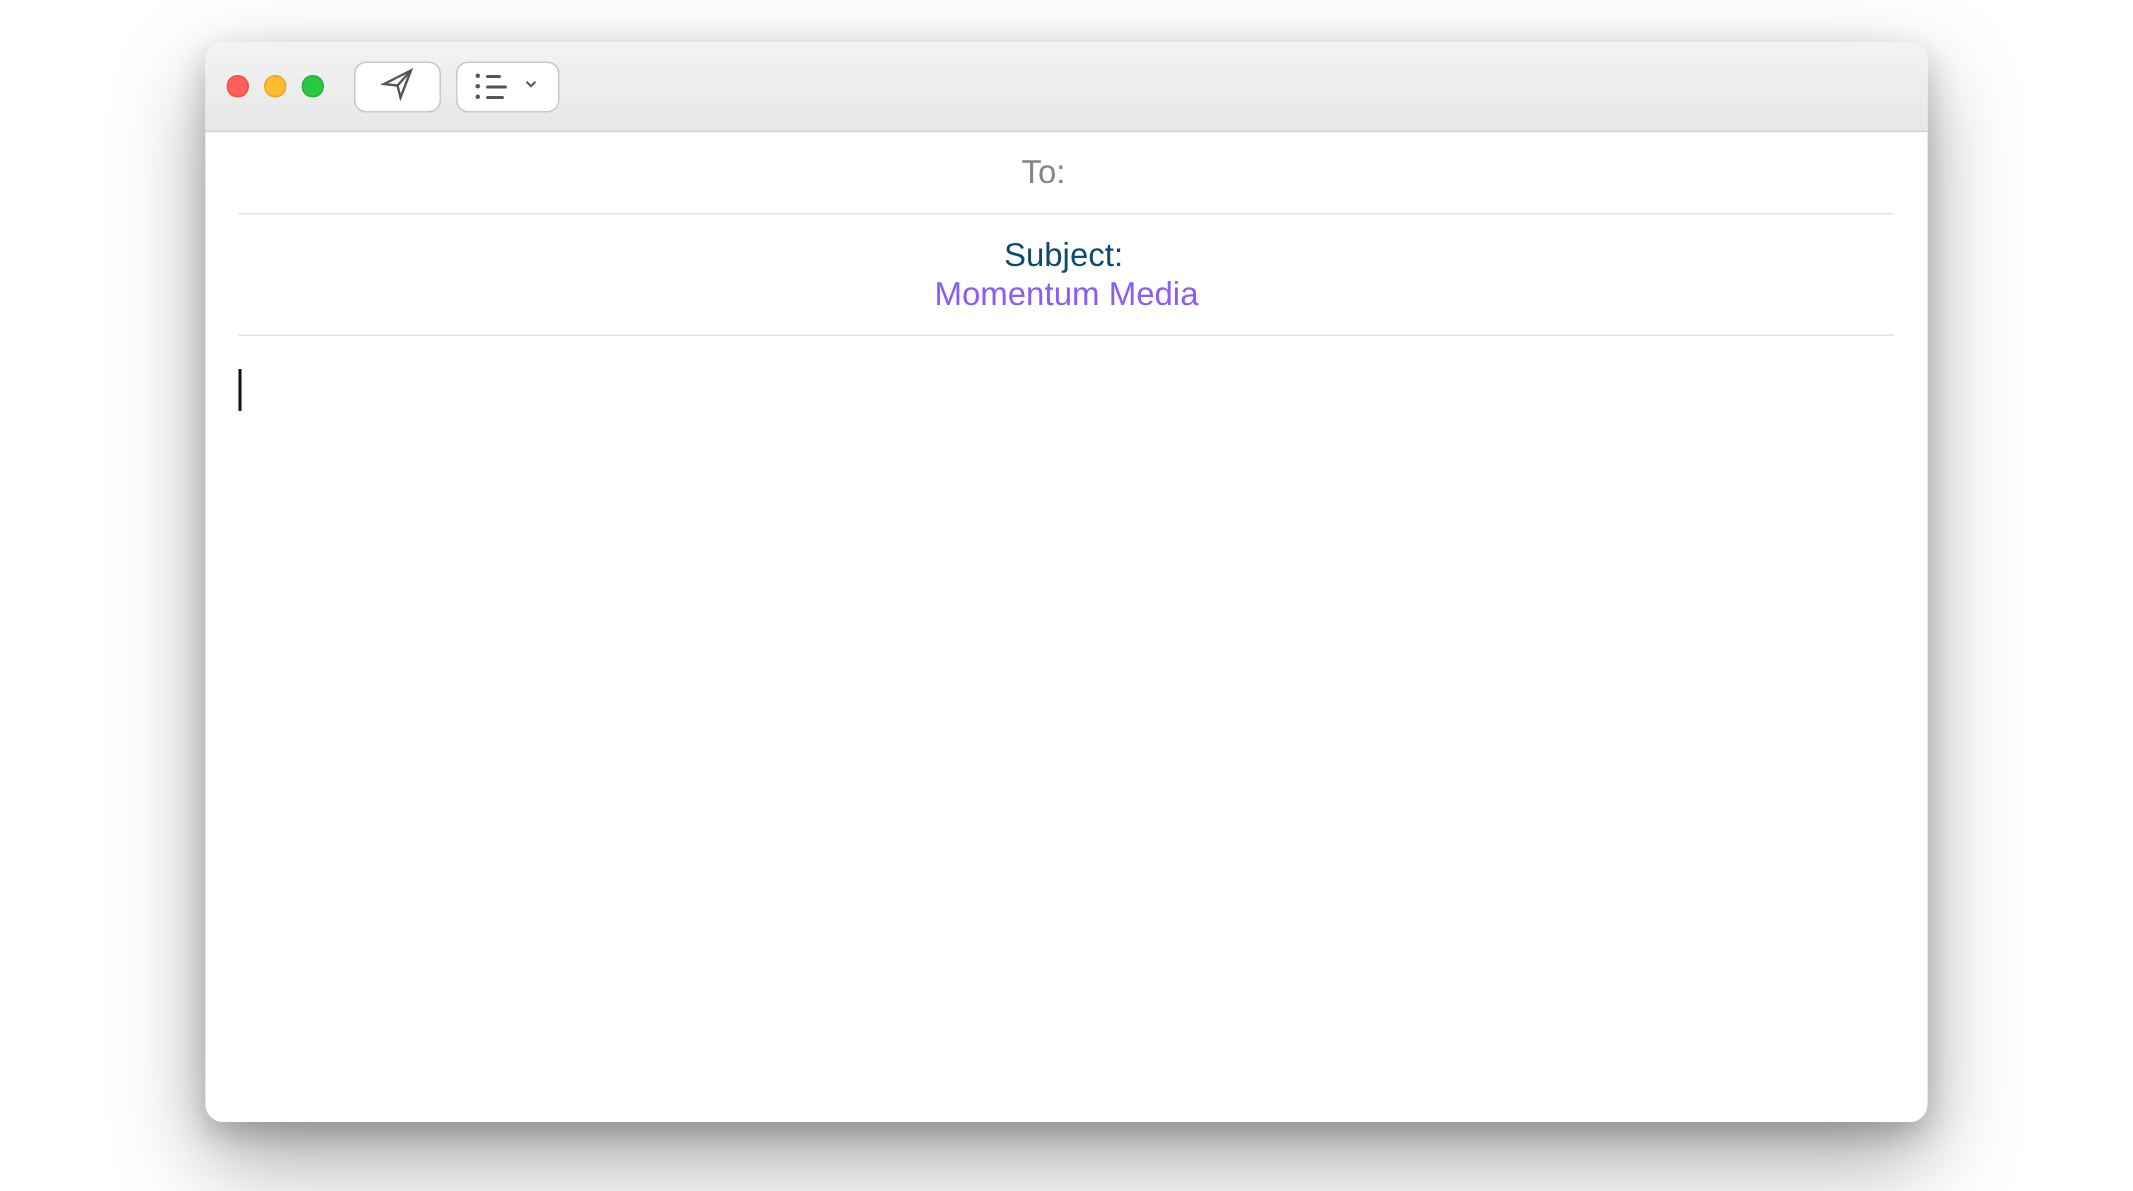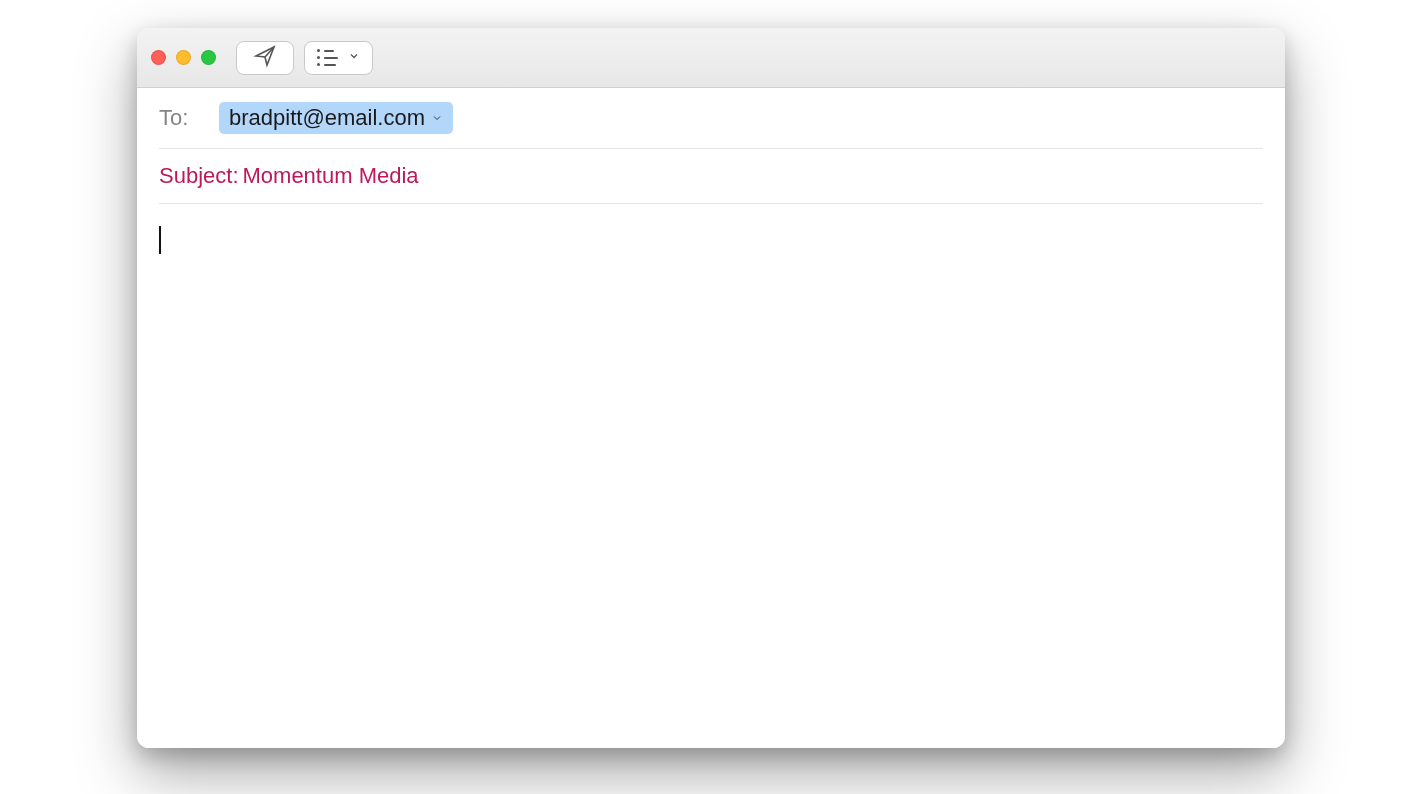--- a/index.html
+++ b/index.html
@@ -85,35 +85,36 @@
       position: relative;
     }
 
     .field-row {
       display: flex;
       align-items: center;
       padding: 14px 0;
       border-bottom: 1px solid #e3e3e3;
       font-size: 22px;
       position: relative;
+      flex-direction: column;
     }
 
     .field-label {
       color: #858585;
       margin-right: 12px;
       min-width: 48px;
     }
 
     .subject-label {
-      color: #be185d;
+      color: #0c4a6e;
       margin-right: 4px;
     }
 
     .subject-value {
-      color: #be185d;
+      color: #8b5cf6;
     }
 
     .chip {
       display: inline-flex;
       align-items: center;
       background: #b3d6fb;
       color: #1a1a1a;
       border-radius: 5px;
       padding: 3px 10px 3px 10px;
       font-size: 22px;
@@ -217,28 +218,20 @@
           <polyline points="6 9 12 15 18 9"></polyline>
         </svg>
       </span>
     </button>
   </div>
 
   <div class="compose-area">
 
     <div class="field-row">
       <span class="field-label">To:</span>
-      <span class="chip">
-        <span>bradpitt@email.com</span>
-        <span class="chip-chevron">
-          <svg viewBox="0 0 24 24">
-              <polyline points="6 9 12 15 18 9"></polyline>
-            </svg>
-        </span>
-      </span>
     </div>
 
 
     <div class="field-row">
       <span class="subject-label">Subject:</span>
       <span class="subject-value">Momentum Media</span>
     </div>
 
     <div class="body-area">
       <span class="cursor-caret"></span>

